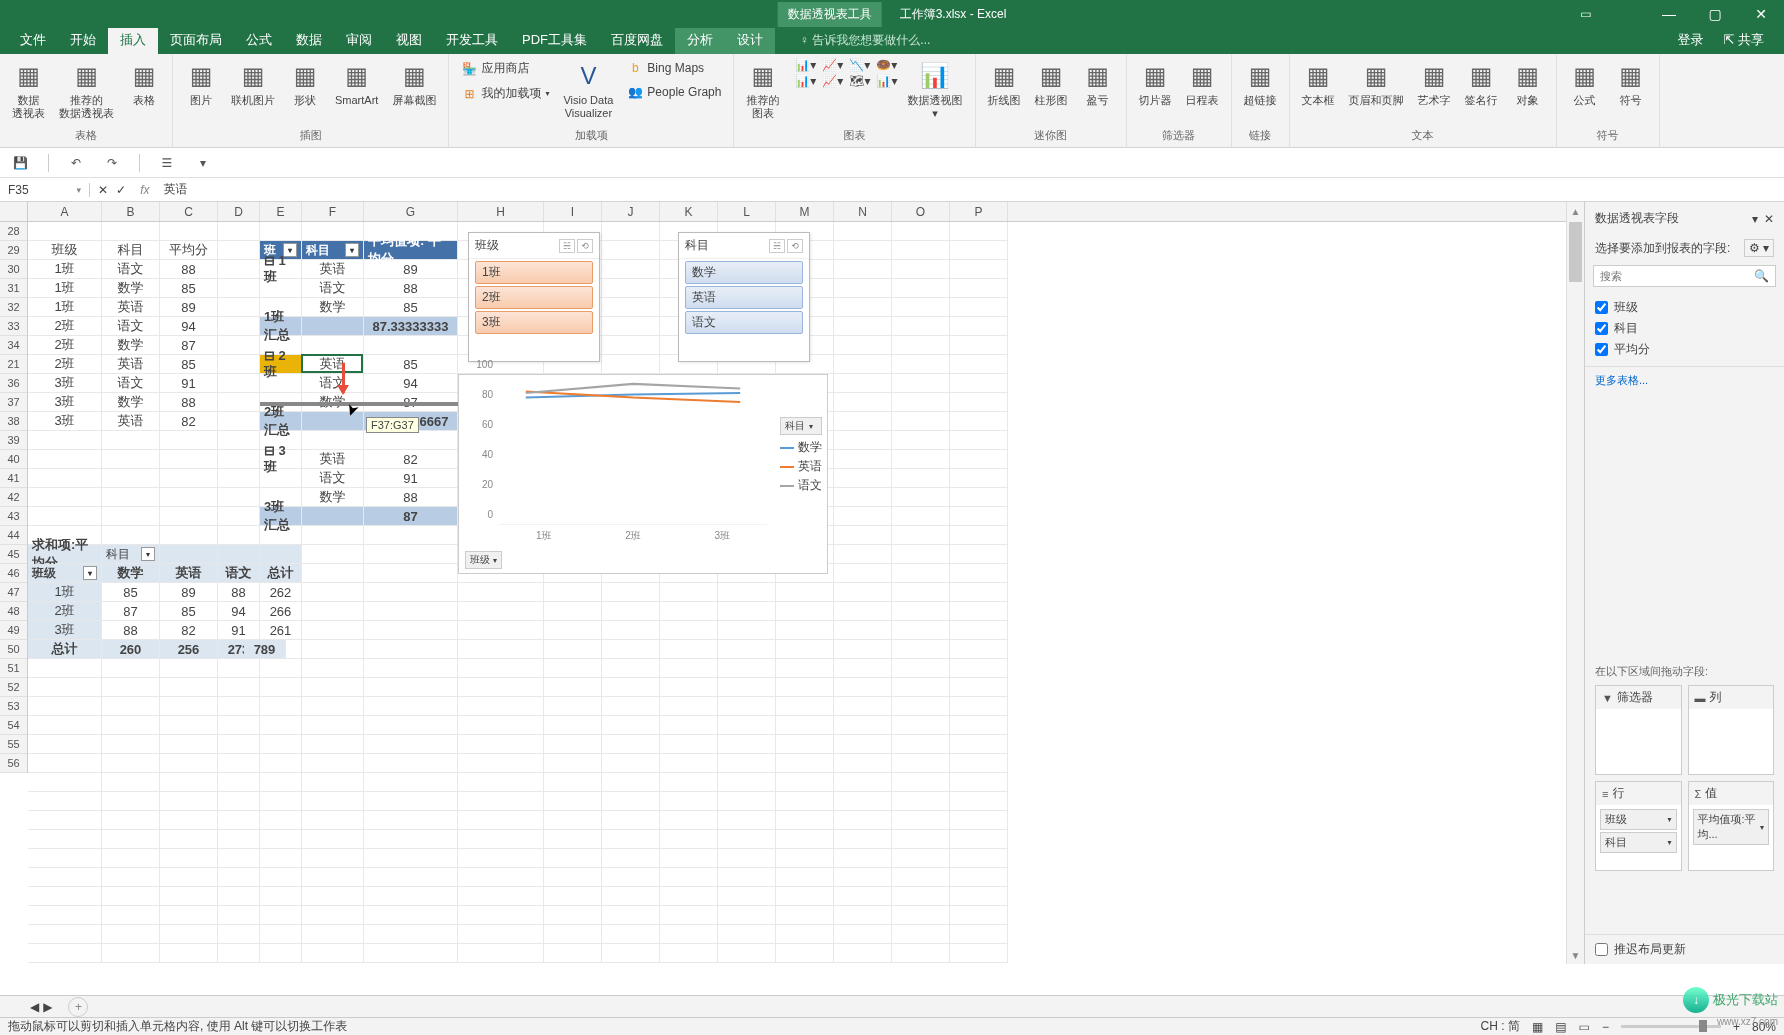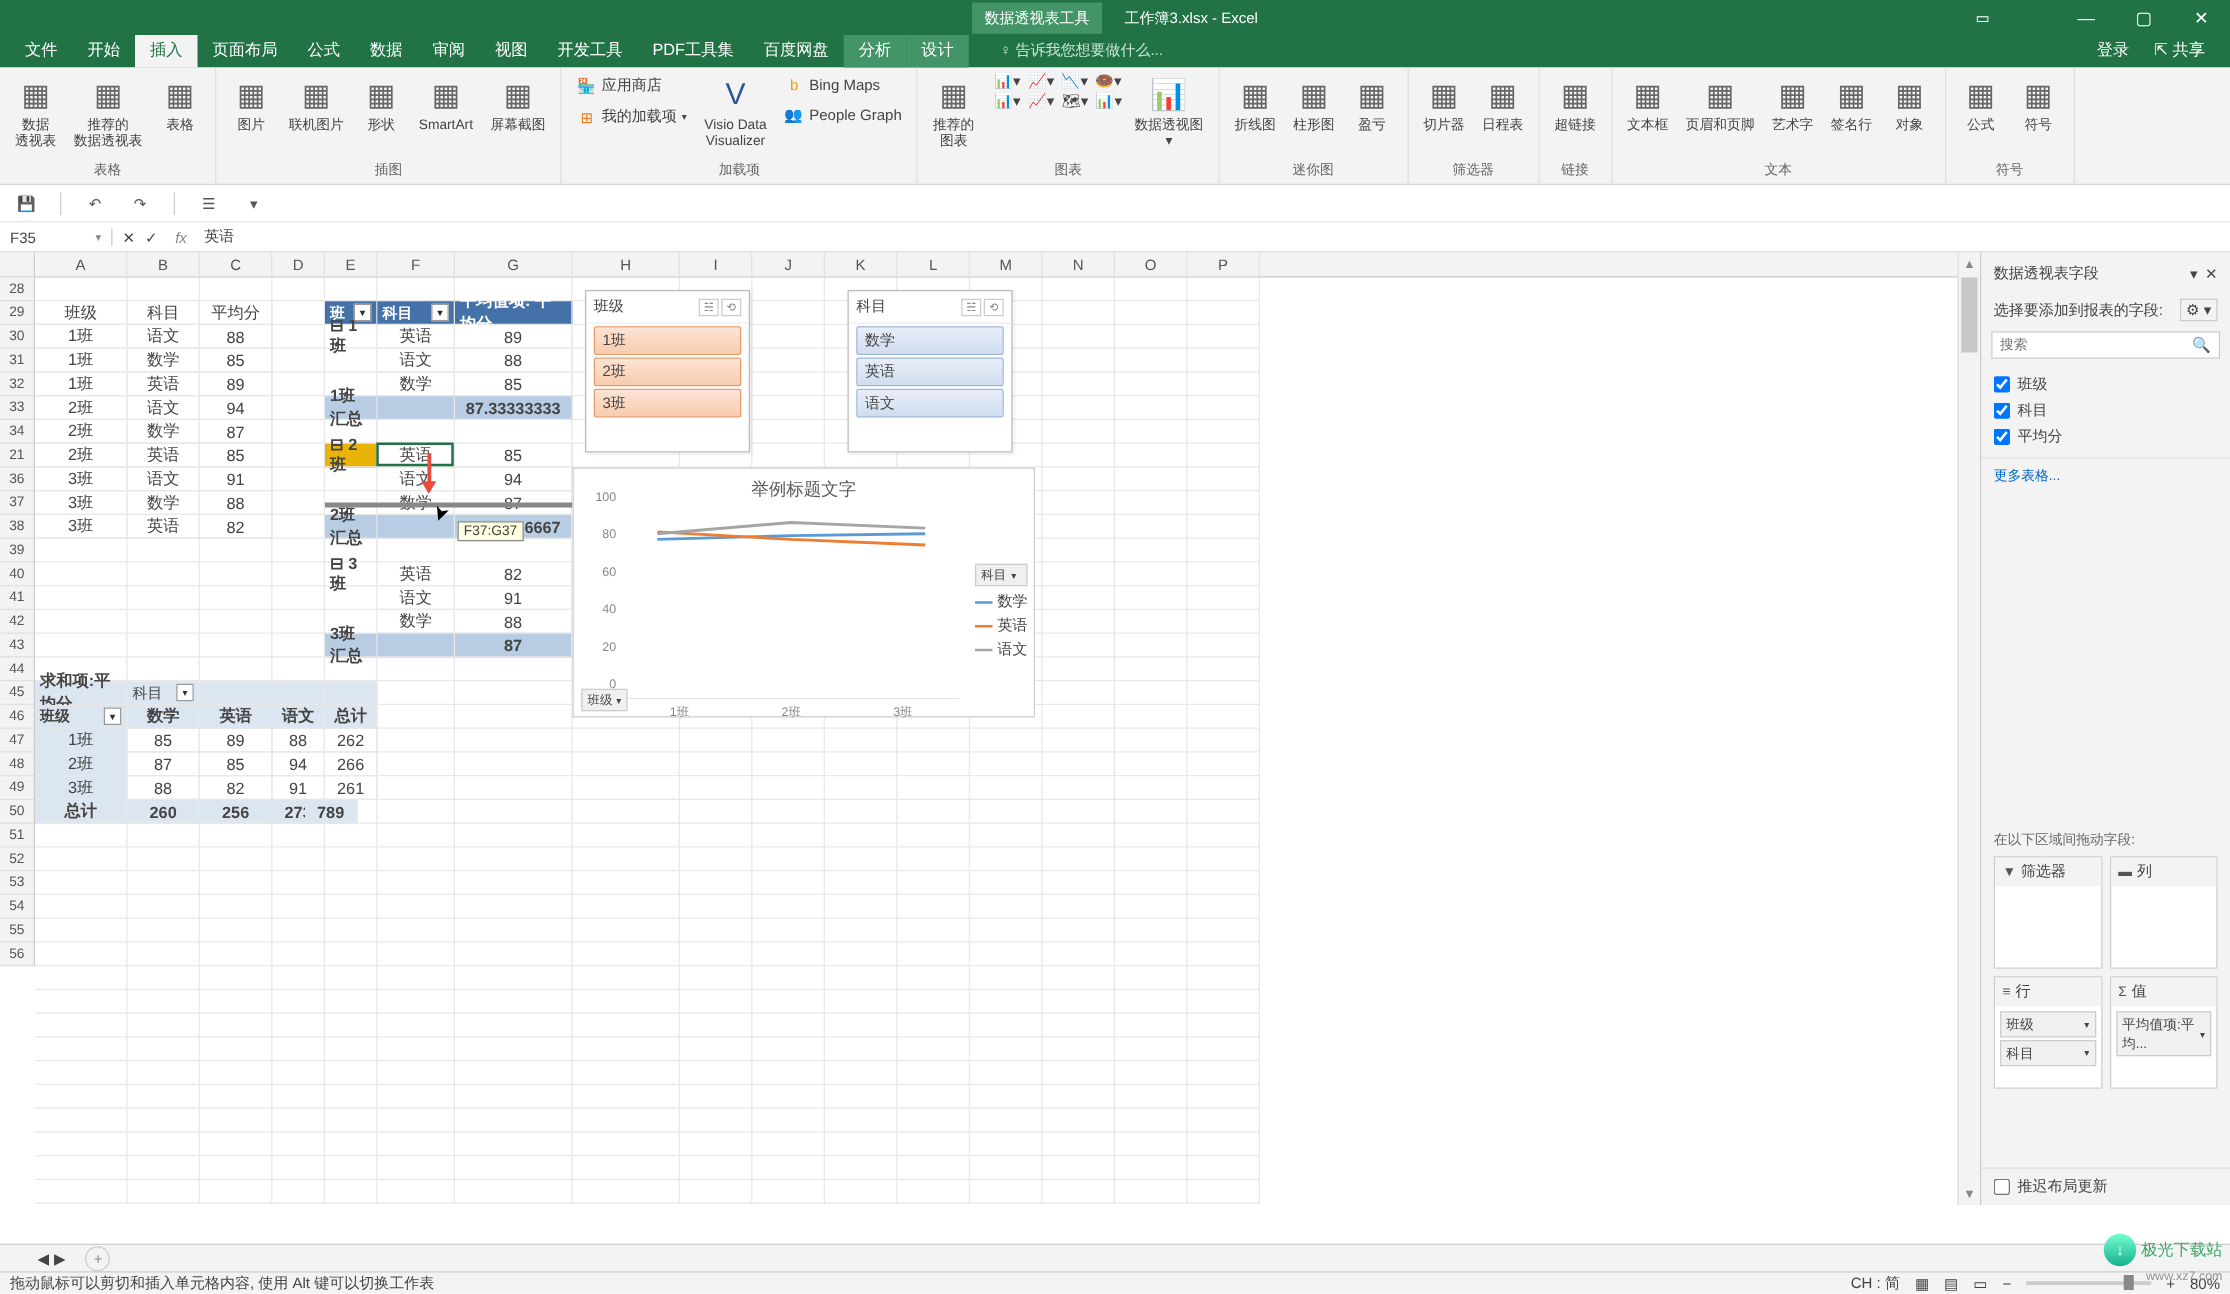--- a/index.html
+++ b/index.html
@@ -1181,21 +1181,20 @@
           <div class="ctrl">
             <span>☵</span>
             <span>⟲</span>
           </div>
         </div>
         <div class="slicer-item">数学</div>
         <div class="slicer-item">英语</div>
         <div class="slicer-item">语文</div>
       </div>
       <div class="chart-obj" style="left: 458px; top: 172px; width: 370px; height: 200px;">
-        <div class="chart-title">举例标题文字</div>
 <div class="chart-plot">
  <div class="chart-axis-y">
             <div style="bottom:0%">0</div>
             <div style="bottom:20%">20</div>
             <div style="bottom:40%">40</div>
             <div style="bottom:60%">60</div>
             <div style="bottom:80%">80</div>
             <div style="bottom:100%">100</div>
           </div>
  <svg width="100%" height="100%" viewBox="0 0 100 100" preserveAspectRatio="none">

